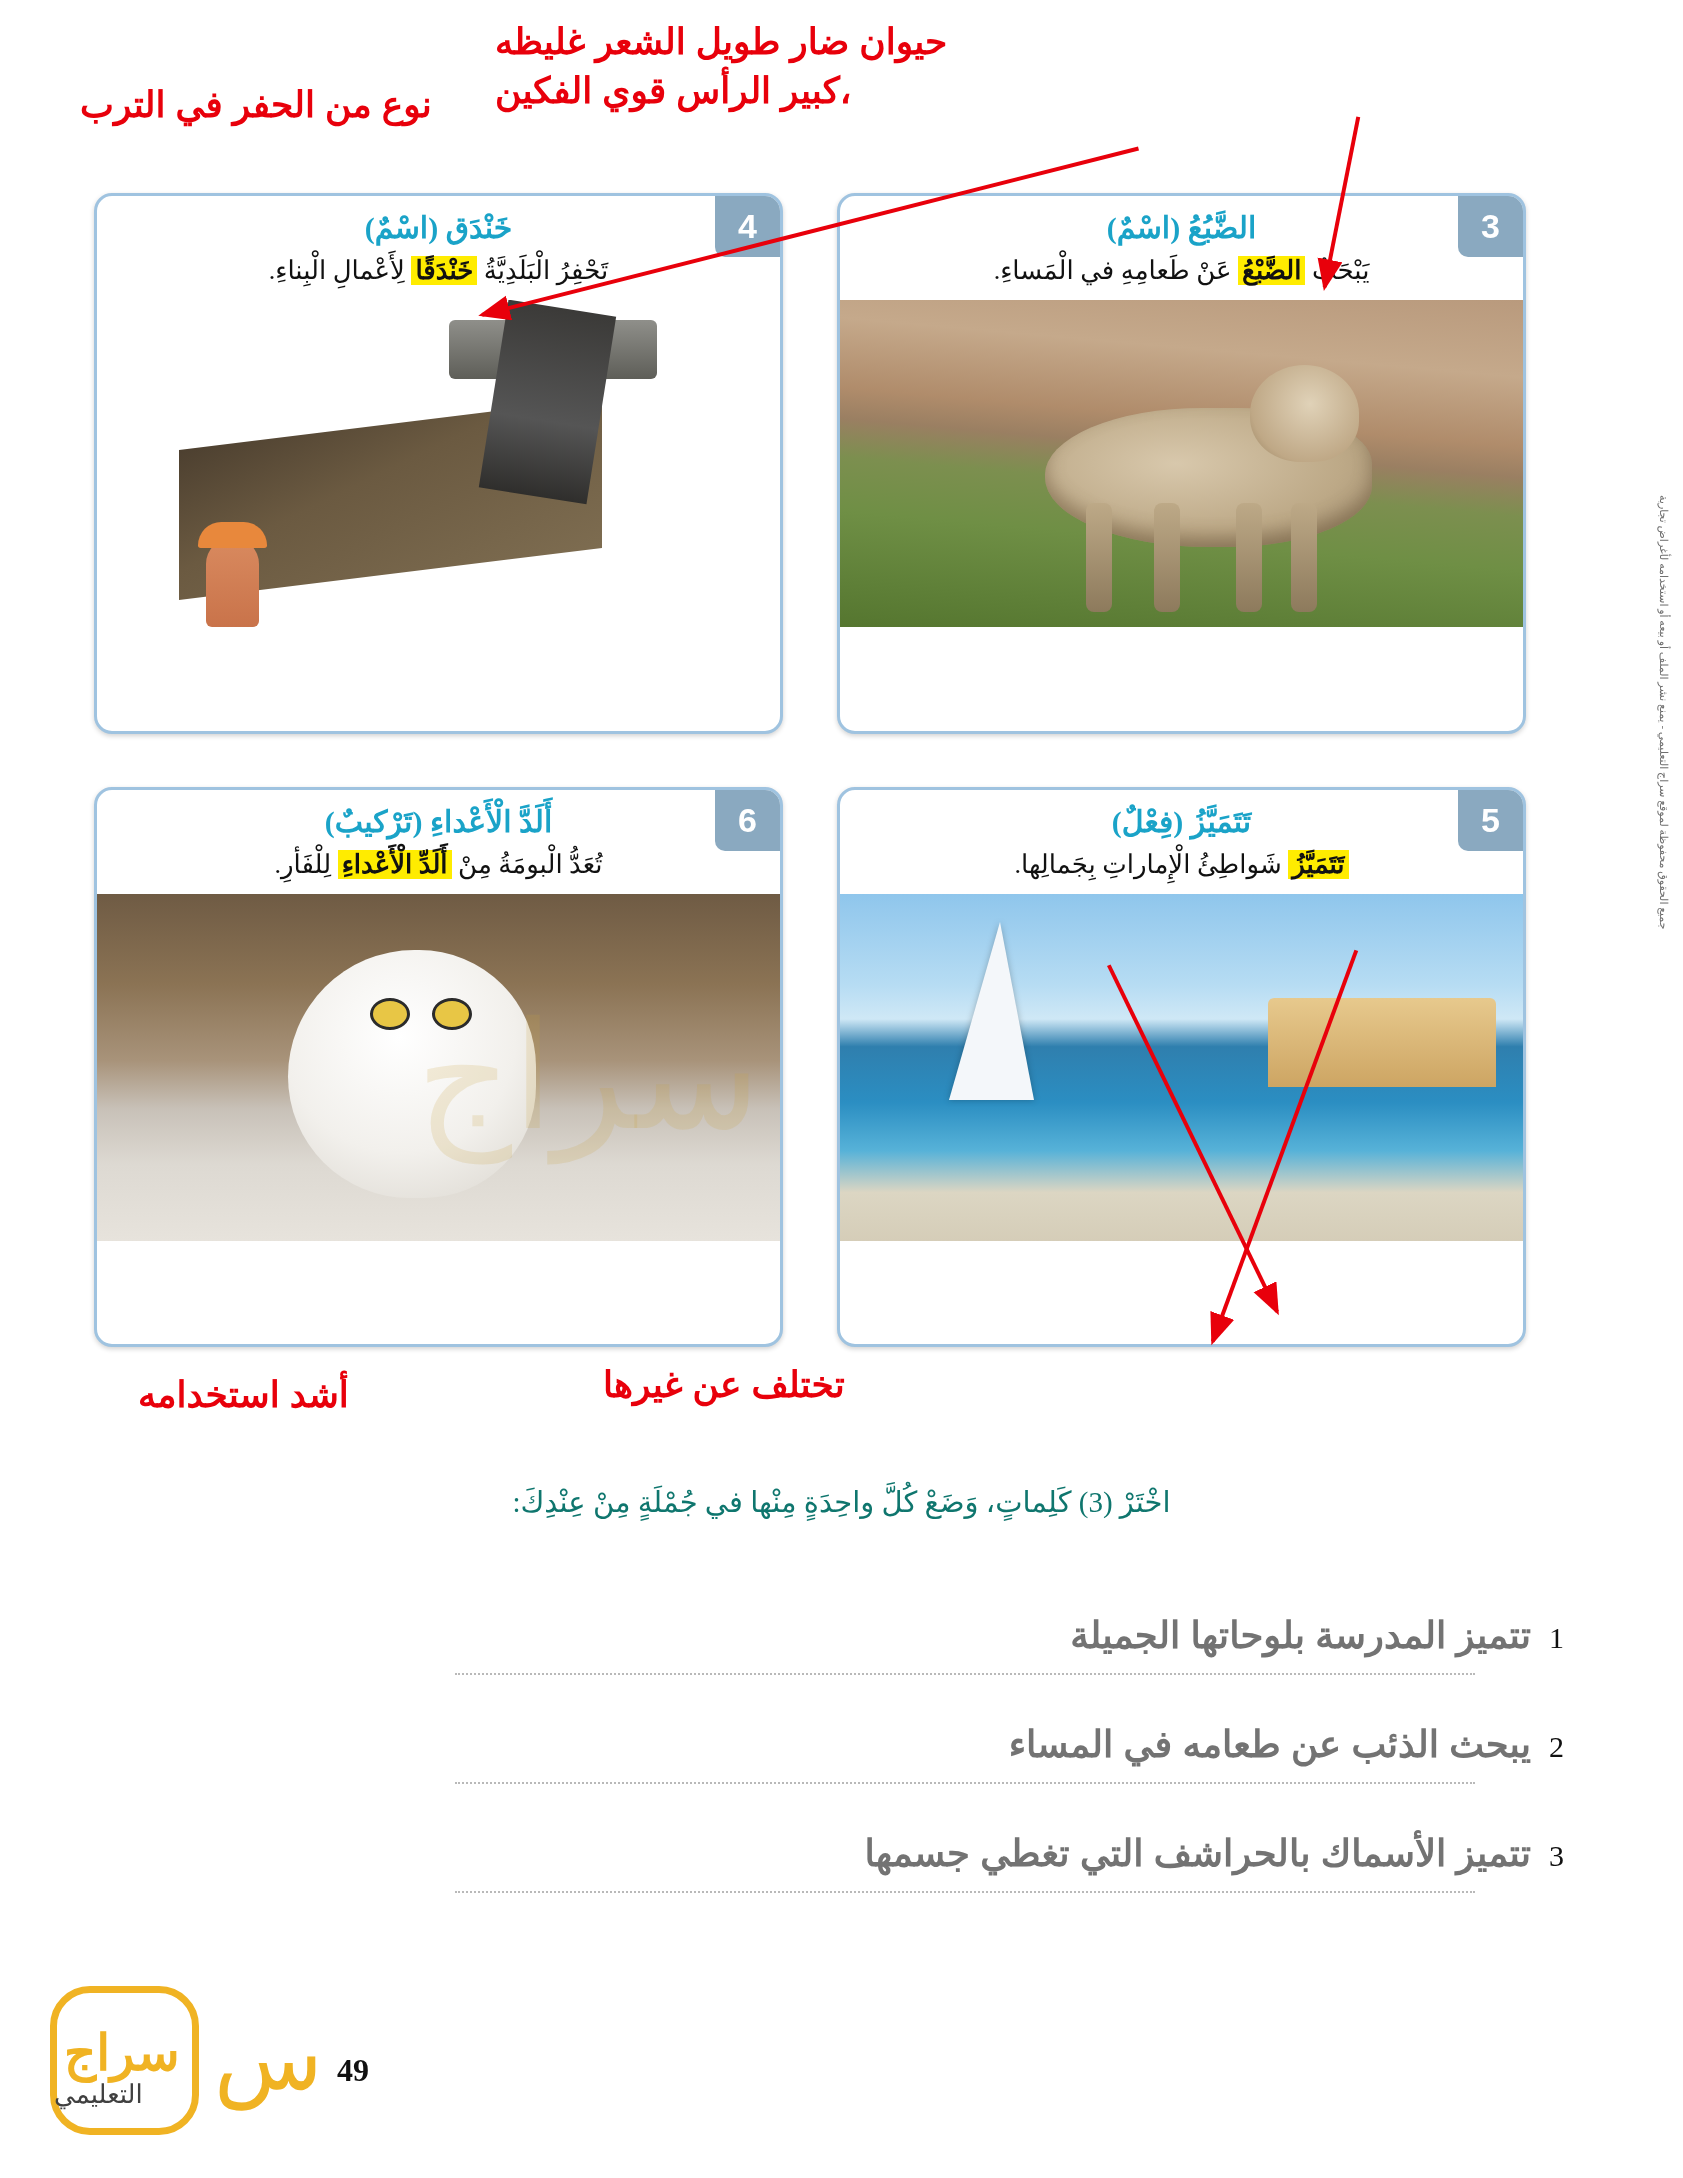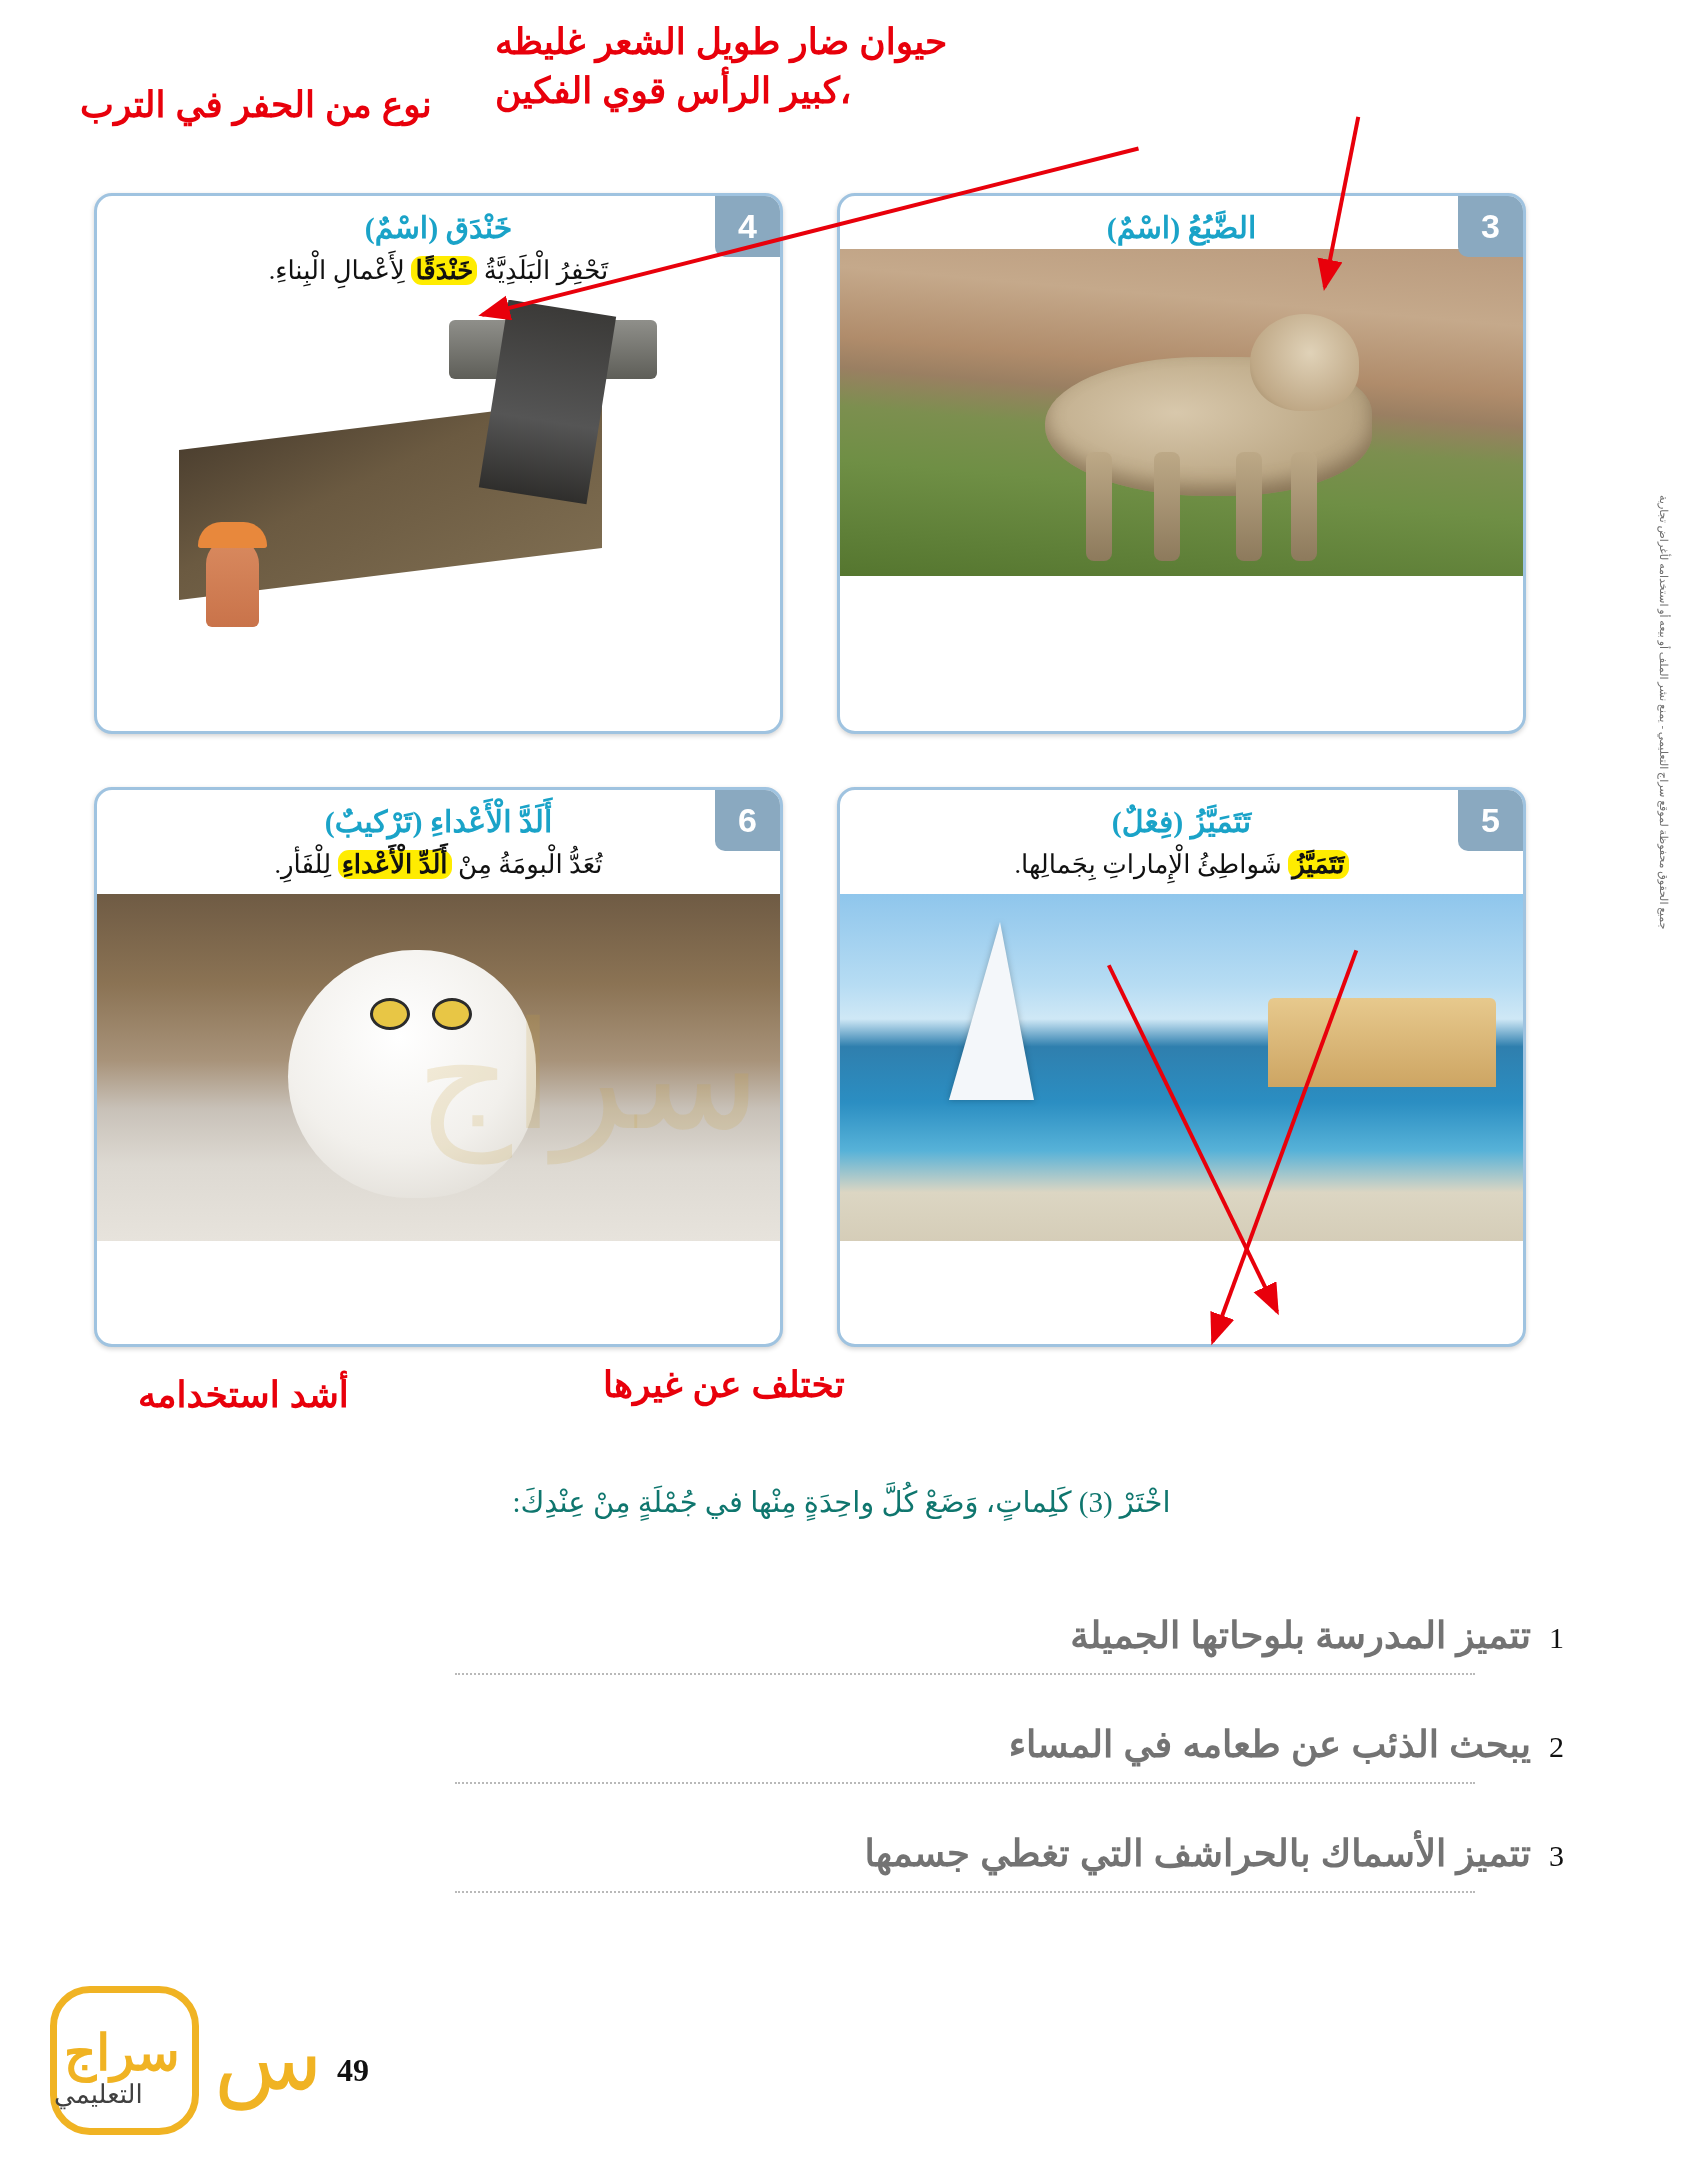--- a/index.html
+++ b/index.html
@@ -77,21 +77,20 @@
     font-size: 26px;
     text-align: center;
     padding: 6px 18px 14px 18px;
     direction: rtl;
     color: #111;
   }
   .hl {
     background: #ffec00;
     padding: 0 4px;
     font-weight: bold;
-    border-radius: 11px;
   }
   .card-photo {
     position: relative;
     width: 100%;
     height: 327px;
     overflow: hidden;
   }
 
   
   .photo-trench {
@@ -377,20 +376,25 @@
     <div class="photo-trench">
       <div class="trench-machine"></div>
       <div class="trench-worker"></div>
     </div>
   </div>
 </div>
 
 <div class="card" style="left:837px; top:193px; width:683px; height:535px;">
   <div class="card-badge" style="left:auto; right:0; border-bottom-right-radius:0; border-bottom-left-radius:10px;">3</div>
   <div class="card-title">الضَّبُعُ (اسْمٌ)</div>
+  <div class="card-sentence">
+    <span>يَبْحَثُ</span>
+    <span class="hl">الضَّبْعُ</span>
+    <span>عَنْ طَعامِهِ في الْمَساءِ.</span>
+  </div>
   <div class="card-photo">
     <div class="photo-hyena">
       <div class="hyena-body"></div>
       <div class="hyena-head"></div>
       <div class="hyena-leg" style="left:36%;"></div>
       <div class="hyena-leg" style="left:46%;"></div>
       <div class="hyena-leg" style="left:58%;"></div>
       <div class="hyena-leg" style="left:66%;"></div>
     </div>
   </div>

